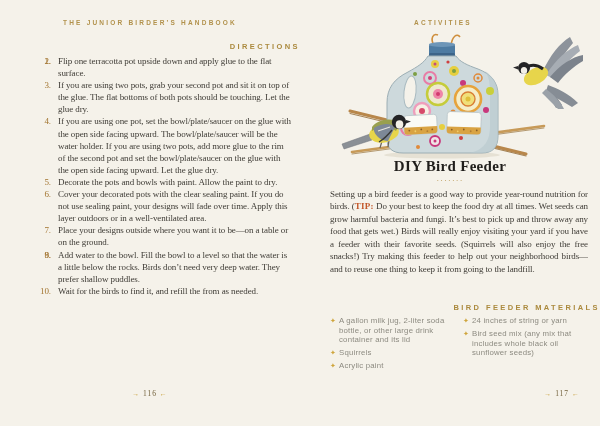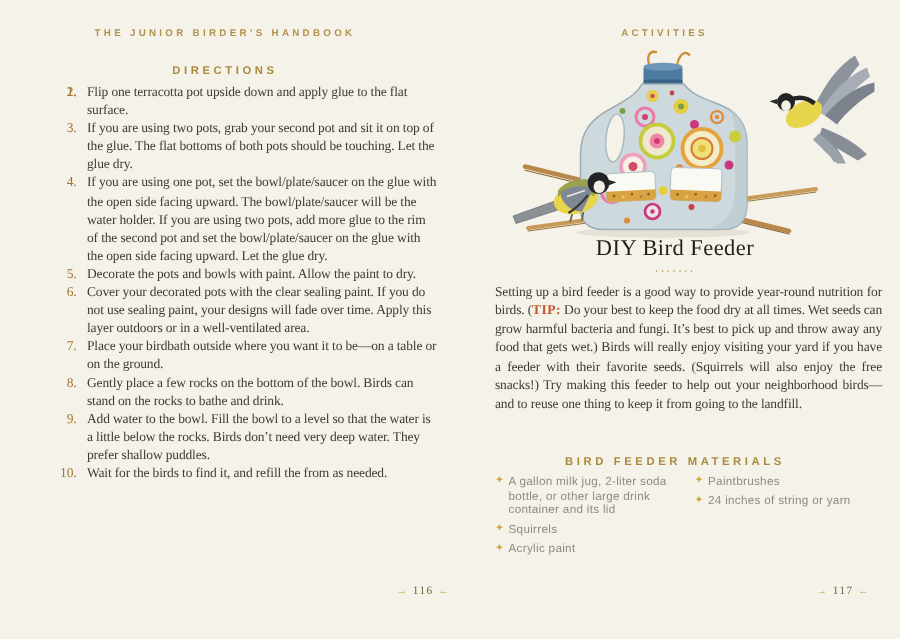--- a/index.html
+++ b/index.html
@@ -22,21 +22,21 @@
   #head-left{left:0;width:300px;}
   #head-right{left:300px;width:286px;}
 
   
   .section-heading{
     position:absolute;
     font-family:"Liberation Sans", sans-serif;
     font-size:7.5px;font-weight:bold;
     letter-spacing:2.4px;
     color:#ab8a3e;
-    text-align:center;
+    text-align:right;
   }
   #directions-heading{top:42px;left:0;width:300px;}
   .dir-list{
     position:absolute;top:55px;left:36px;width:256px;
   }
   .dir-item{
     position:relative;
     padding-left:22px;
     font-size:9px;
     line-height:12.1px;
@@ -48,32 +48,32 @@
     text-align:right;
     color:#a2742f;
   }
   .page-num{
     position:absolute;top:389px;
     text-align:center;
     font-size:7.5px;
     color:#71603a;
     letter-spacing:1px;
   }
-  #page-num-left{left:0;width:300px;text-align:right;}
+  #page-num-left{left:0;width:300px;}
   #page-num-right{left:300px;width:280px;text-align:right;}
   .page-arrow{color:#c9a23d;font-size:7px;}
 
   
   #illustration{
     position:absolute;left:320px;top:31px;width:270px;height:130px;
   }
   #diy-title{
     position:absolute;top:158px;left:300px;width:300px;
     text-align:center;
-    font-size:15px;font-weight:normal;
+    font-size:15px;font-weight:bold;
     letter-spacing:0.3px;
     color:#201e1b;
   }
   #divider-dots{
     position:absolute;top:177px;left:300px;width:300px;
     text-align:center;
     color:#b08a3c;
     font-size:8px;
     letter-spacing:1.2px;
     line-height:8px;
@@ -121,22 +121,22 @@
 
 <div id="directions-heading" class="section-heading">DIRECTIONS</div>
 
 <div class="dir-list">
   <div class="dir-item"><span class="dir-num">1.</span></div>
   <div class="dir-item"><span class="dir-num">2.</span><span>Flip one terracotta pot upside down and apply glue to the flat surface.</span></div>
   <div class="dir-item"><span class="dir-num">3.</span><span>If you are using two pots, grab your second pot and sit it on top of the glue. The flat bottoms of both pots should be touching. Let the glue dry.</span></div>
   <div class="dir-item"><span class="dir-num">4.</span><span>If you are using one pot, set the bowl/plate/saucer on the glue with the open side facing upward. The bowl/plate/saucer will be the water holder. If you are using two pots, add more glue to the rim of the second pot and set the bowl/plate/saucer on the glue with the open side facing upward. Let the glue dry.</span></div>
   <div class="dir-item"><span class="dir-num">5.</span><span>Decorate the pots and bowls with paint. Allow the paint to dry.</span></div>
   <div class="dir-item"><span class="dir-num">6.</span><span>Cover your decorated pots with the clear sealing paint. If you do not use sealing paint, your designs will fade over time. Apply this layer outdoors or in a well-ventilated area.</span></div>
-  <div class="dir-item"><span class="dir-num">7.</span><span>Place your birdbath outside where you want it to be—on a table or on the ground.</span></div>
-  <div class="dir-item"><span class="dir-num">8.</span><span>Gently place a few rocks on the bottom of the bowl. Birds can stand on the rocks to bathe and drink.</span></div>
+  <div class="dir-item"><span class="dir-num">7.</span><span>Place your designs outside where you want it to be—on a table or on the ground.</span></div>
+  <div class="dir-item"><span class="dir-num">8.</span></div>
   <div class="dir-item"><span class="dir-num">9.</span><span>Add water to the bowl. Fill the bowl to a level so that the water is a little below the rocks. Birds don’t need very deep water. They prefer shallow puddles.</span></div>
   <div class="dir-item"><span class="dir-num">10.</span><span>Wait for the birds to find it, and refill the from as needed.</span></div>
 </div>
 
 <div id="page-num-left" class="page-num"><span class="page-arrow">→</span> <span>116</span> <span class="page-arrow">←</span></div>
 
 <svg id="illustration" viewBox="0 0 270 130">
 
   <ellipse cx="122" cy="124" rx="58" ry="3.5" fill="#e6e1d4"></ellipse>
 
@@ -256,17 +256,17 @@
 
 <div id="materials-heading" class="section-heading">BIRD FEEDER MATERIALS</div>
 
 <div id="mat-col-left" class="mat-col">
   <div class="mat-item"><span class="mat-bullet">✦</span><span>A gallon milk jug, 2-liter soda bottle, or other large drink container and its lid</span></div>
   <div class="mat-item"><span class="mat-bullet">✦</span><span>Squirrels</span></div>
   <div class="mat-item"><span class="mat-bullet">✦</span><span>Acrylic paint</span></div>
 </div>
 
 <div id="mat-col-right" class="mat-col">
-  <div class="mat-item"><span class="mat-bullet">✦</span><span>Paintbrushes</span></div>
   <div class="mat-item"><span class="mat-bullet">✦</span><span>24 inches of string or yarn</span></div>
+  <div class="mat-item"><span class="mat-bullet">✦</span><span>Bird seed mix (any mix that includes whole black oil sunflower seeds)</span></div>
 </div>
 
 <div id="page-num-right" class="page-num"><span class="page-arrow">→</span> <span>117</span> <span class="page-arrow">←</span></div>
 
 </body></html>

